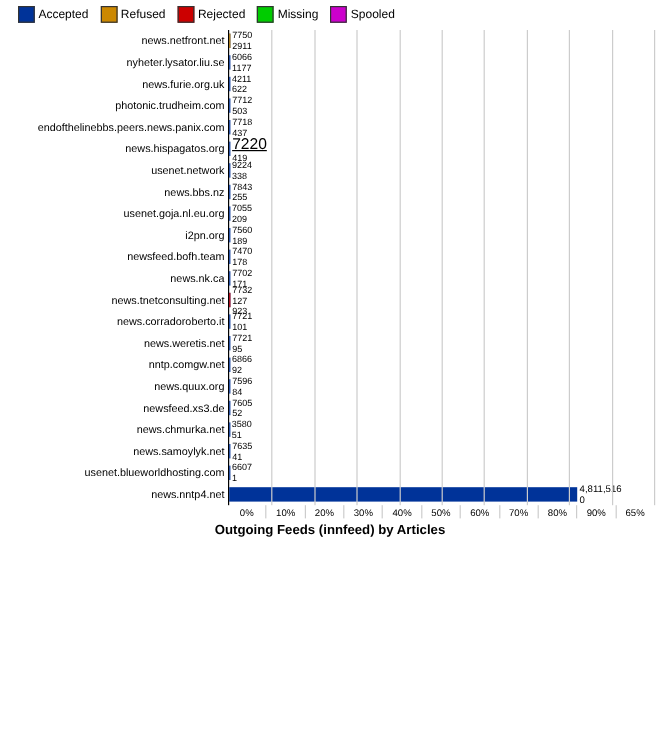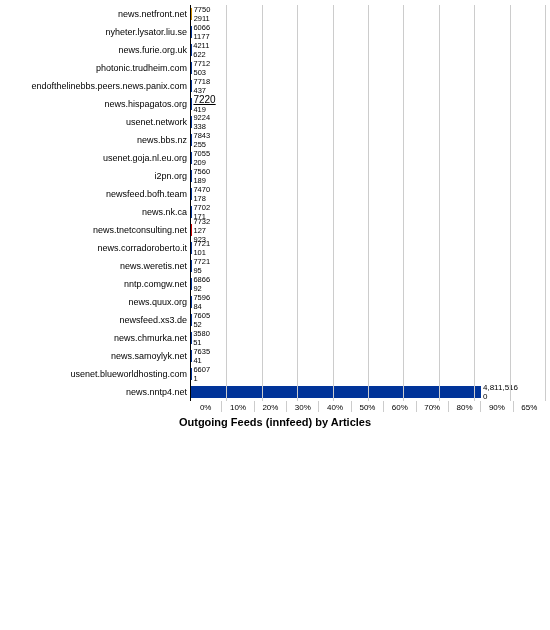--- a/index.html
+++ b/index.html
@@ -100,20 +100,42 @@
       bottom: 0;
       width: 1px;
       background: #ccc;
     }
   </style>
 </head>
 <body>
 
 <div class="chart-container">
 
+  <div class="legend">
+  <div class="legend-item">
+        <div class="legend-box" style="background: rgb(0, 51, 153);"></div>
+        <span>Accepted</span>
+      </div>
+      <div class="legend-item">
+        <div class="legend-box" style="background: rgb(204, 136, 0);"></div>
+        <span>Refused</span>
+      </div>
+      <div class="legend-item">
+        <div class="legend-box" style="background: rgb(204, 0, 0);"></div>
+        <span>Rejected</span>
+      </div>
+      <div class="legend-item">
+        <div class="legend-box" style="background: rgb(0, 204, 0);"></div>
+        <span>Missing</span>
+      </div>
+      <div class="legend-item">
+        <div class="legend-box" style="background: rgb(204, 0, 204);"></div>
+        <span>Spooled</span>
+      </div>
+    </div>
 
   <div style="display:flex; flex-direction:row; width:100%;">
 
     <div class="labels-col" id="labels-col">
     <div class="label-row">news.netfront.net</div>
         <div class="label-row">nyheter.lysator.liu.se</div>
         <div class="label-row">news.furie.org.uk</div>
         <div class="label-row">photonic.trudheim.com</div>
         <div class="label-row">endofthelinebbs.peers.news.panix.com</div>
         <div class="label-row">news.hispagatos.org</div>
@@ -174,21 +196,21 @@
             <div class="bar-segment" style="background: rgb(204, 136, 0); width: 0.0263388px;"></div>
             <div class="bar-label-group">
               <span style="font-size: 7.5px;">7718</span>
               <span style="font-size: 7.5px;">437</span>
             </div>
           </div>
           <div class="bar-row">
             <div class="bar-segment" style="background: rgb(0, 51, 153); width: 0.435164px;"></div>
             <div class="bar-segment" style="background: rgb(204, 136, 0); width: 0.0252539px;"></div>
             <div class="bar-label-group">
-              <span style="font-size: 10px; text-decoration: underline;">7220</span>
+              <span style="font-size: 13px; text-decoration: underline;">7220</span>
               <span style="font-size: 7.5px;">419</span>
             </div>
           </div>
           <div class="bar-row">
             <div class="bar-segment" style="background: rgb(0, 51, 153); width: 0.411357px;"></div>
             <div class="bar-segment" style="background: rgb(204, 136, 0); width: 0.0203719px;"></div>
             <div class="bar-label-group">
               <span style="font-size: 7.5px;">9224</span>
               <span style="font-size: 7.5px;">338</span>
             </div>

